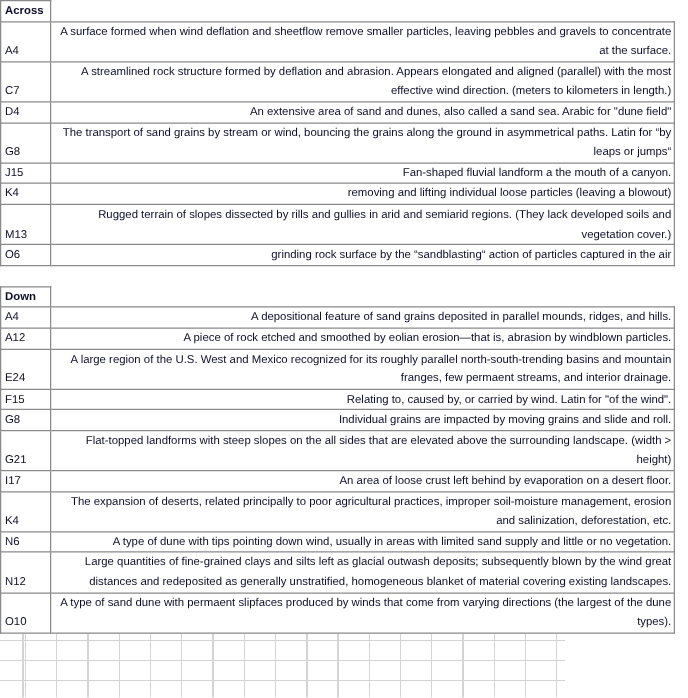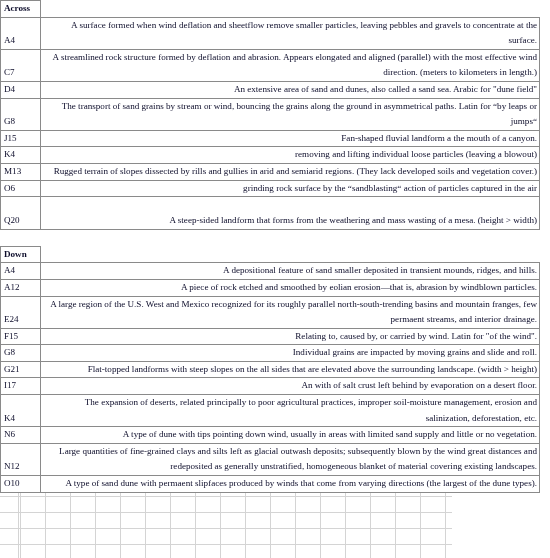--- a/index.html
+++ b/index.html
@@ -18,21 +18,20 @@
   
   .sheet {
     position: relative;
     width: 452px;
     height: 558px;
     box-sizing: border-box;
     background-image:
       repeating-linear-gradient(to right,
         #d4d4d4 0px, #d4d4d4 1px, transparent 1px, transparent 25px);
     background-position: 20px 0;
-    font-family: Liberation Serif, serif;
   }
   .sheet::before {
     content: "";
     position: absolute;
     left: 0; top: 0; right: 0; bottom: 0;
     background-image:
       repeating-linear-gradient(to bottom,
         #d4d4d4 0px, #d4d4d4 1px, transparent 1px, transparent 16px);
     pointer-events: none;
   }
@@ -126,38 +125,34 @@
         <td class="clue">removing and lifting individual loose particles (leaving a blowout)</td>
       </tr>
       <tr>
         <td class="label">M13</td>
         <td class="clue">Rugged terrain of slopes dissected by rills and gullies in arid and semiarid regions.  (They lack developed soils and vegetation cover.)</td>
       </tr>
       <tr>
         <td class="label">O6</td>
         <td class="clue">grinding rock surface by the “sandblasting“ action of particles captured in the air</td>
       </tr>
-      <tr>
-        <td class="label pad-top">Q20</td>
-        <td class="clue" style="padding-top:16px;">A steep-sided landform that forms from the weathering and mass wasting of a mesa. (height &gt; width)</td>
-      </tr>
 
       <tr class="spacer">
         <td></td>
         <td></td>
       </tr>
 
       <tr class="section">
         <td class="label">Down</td>
         <td class="clue"></td>
       </tr>
 
       <tr>
         <td class="label">A4</td>
-        <td class="clue">A depositional feature of sand smaller deposited in transient mounds, ridges, and hills.</td>
+        <td class="clue">A depositional feature of sand grains deposited in parallel mounds, ridges, and hills.</td>
       </tr>
       <tr>
         <td class="label">A12</td>
         <td class="clue">A piece of rock etched and smoothed by eolian erosion—that is, abrasion by windblown particles.</td>
       </tr>
       <tr>
         <td class="label">E24</td>
         <td class="clue">A large region of the U.S. West and Mexico recognized for its roughly parallel north-south-trending basins and mountain franges, few permaent streams, and interior drainage.</td>
       </tr>
       <tr>
@@ -167,21 +162,21 @@
       <tr>
         <td class="label">G8</td>
         <td class="clue">Individual grains are impacted by moving grains and slide and roll.</td>
       </tr>
       <tr>
         <td class="label">G21</td>
         <td class="clue">Flat-topped landforms with steep slopes on the all sides that are elevated above the surrounding landscape.  (width &gt; height)</td>
       </tr>
       <tr>
         <td class="label">I17</td>
-        <td class="clue">An with of salt crust left behind by evaporation on a desert floor.</td>
+        <td class="clue">An area of loose crust left behind by evaporation on a desert floor.</td>
       </tr>
       <tr>
         <td class="label">K4</td>
         <td class="clue">The expansion of deserts, related principally to poor agricultural practices, improper soil-moisture management, erosion and salinization, deforestation, etc.</td>
       </tr>
       <tr>
         <td class="label">N6</td>
         <td class="clue">A type of dune with tips pointing down wind, usually in areas with limited sand supply and little or no vegetation.</td>
       </tr>
       <tr>

